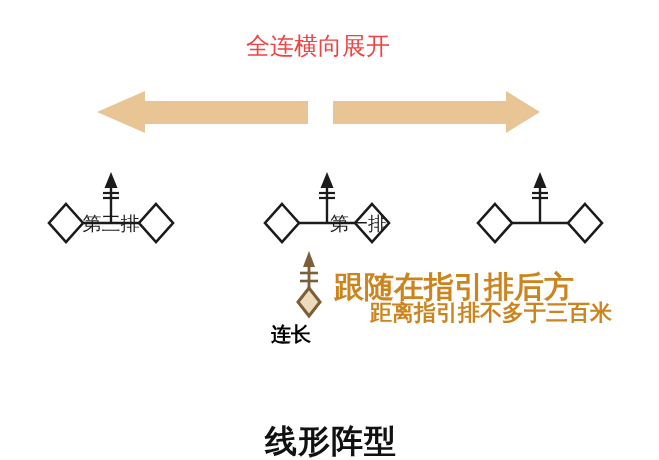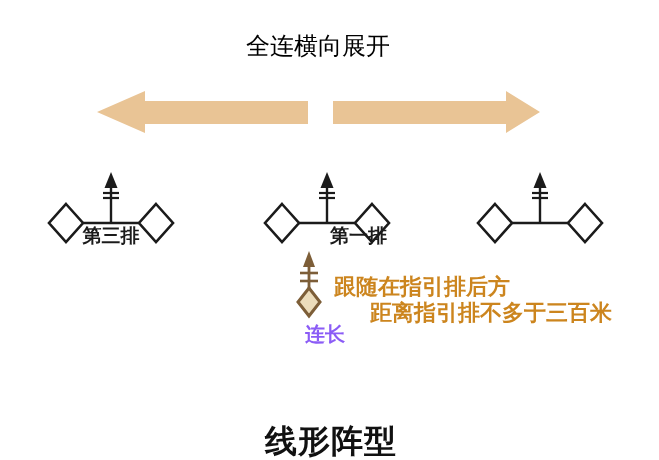--- a/index.html
+++ b/index.html
@@ -20,49 +20,49 @@
     white-space:nowrap;
   }
   #top-annotation{
     left:88px;top:32px;width:460px;
     text-align:center;
     font-size:24px;line-height:28px;
   }
   #arrow-layer{left:90px;top:86px;}
   .platoon{width:128px;height:76px;}
   .platoon-label{
-    width:120px;top:223px;
+    width:120px;top:211px;
     text-align:center;
-    font-size:19px;font-weight:bold;color:#1b1b1b;
+    font-size:19px;font-weight:normal;color:#1b1b1b;
     white-space:nowrap;
   }
   #commander-symbol-box{left:289px;top:248px;width:40px;height:72px;}
   #commander-label{
-    left:265px;top:321px;width:80px;
-    text-align:right;
-    font-size:20px;font-weight:bold;color:#8b5cf6;
+    left:271px;top:321px;width:80px;
+    text-align:left;
+    font-size:20px;font-weight:bold;color:#000000;
     white-space:nowrap;
   }
-  #cmd-note-1{left:334px;top:275px;font-size:22px;line-height:24px;}
+  #cmd-note-1{left:334px;top:275px;font-size:30px;line-height:24px;}
   #cmd-note-2{left:334px;top:301px;font-size:22px;line-height:24px;margin-left:36px;}
   #diagram-title{
     left:131px;top:388px;width:400px;
     text-align:center;
     font-size:32px;font-weight:bold;color:#111111;
     letter-spacing:1px;
     white-space:nowrap;
     margin-top:32px;
   }
 </style>
 </head>
 <body>
 
 <div id="stage">
 
-  <div id="top-annotation" class="abs" style="color: #000000;">
+  <div id="top-annotation" class="abs" style="color: #ef4444;">
     <div>全连横向展开</div>
   </div>
 
   <svg id="arrow-layer" class="abs" width="460" height="54" viewBox="0 0 460 54">
     <polygon points="7,26 55,5 55,15 218,15 218,38 55,38 55,47" fill="#e9c495"></polygon>
     <polygon points="243,15 416,15 416,5 450,26 416,47 416,38 243,38" fill="#e9c495"></polygon>
   </svg>
 
   <svg class="abs platoon" style="left:47px;top:170px;" viewBox="0 0 128 76">
     <line x1="19" y1="53" x2="109" y2="53" stroke="#1b1b1b" stroke-width="2.6"></line>

